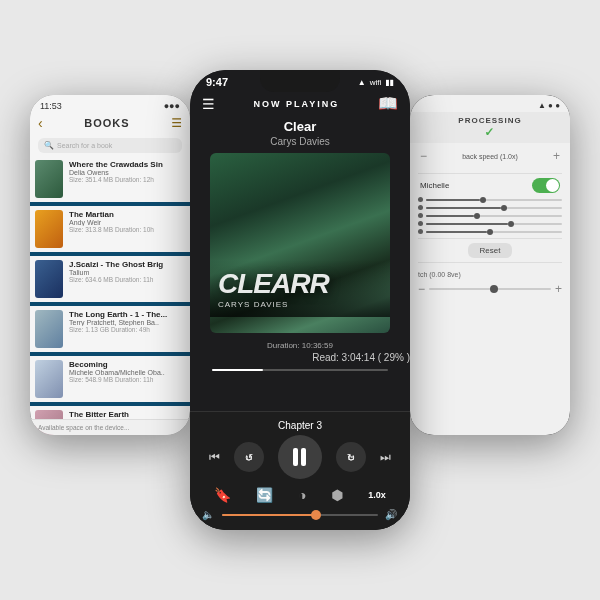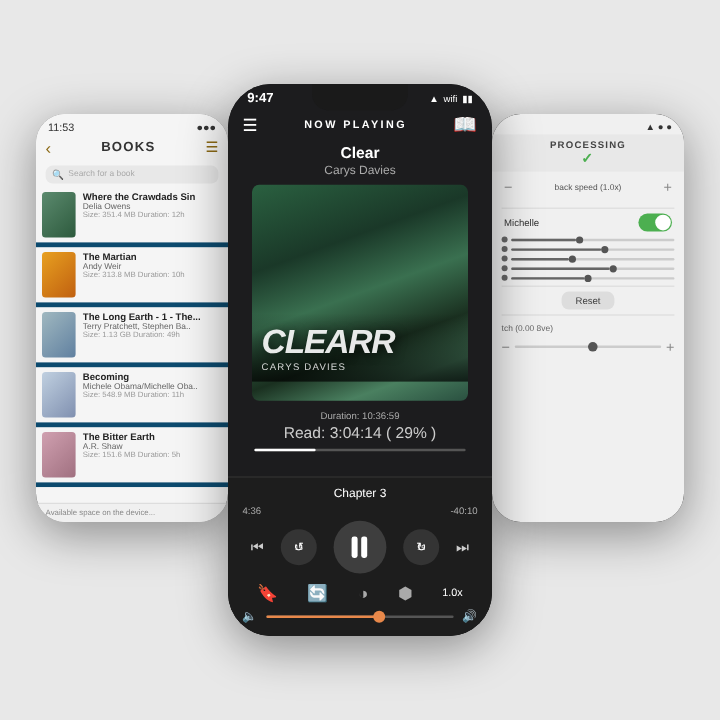--- a/index.html
+++ b/index.html
@@ -377,22 +377,22 @@
       letter-spacing: 1px;
     }
 
     .duration-info {
       text-align: center;
       font-size: 8px;
       color: #aaa;
       margin-bottom: 2px;
     }
     .read-info {
-      text-align: center;
-      font-size: 13px;
+      text-align: right;
+      font-size: 10px;
       color: #ccc;
       margin-bottom: 6px;
     }
 
     .progress-bar {
       width: 80%;
       margin: 0 auto 8px;
       height: 2px;
       background: #555;
       border-radius: 1px;
@@ -478,21 +478,21 @@
       border-radius: 2px;
     }
 
     .bottom-icons-row {
       display: flex;
       justify-content: space-around;
       align-items: center;
       margin-bottom: 6px;
     }
     .bottom-icon { color: #aaa; font-size: 14px; }
-    .bottom-icon-speed { color: #fff; font-size: 9px; font-weight: 400; }
+    .bottom-icon-speed { color: #fff; font-size: 9px; font-weight: 700; }
 
     .volume-row {
       display: flex;
       align-items: center;
       gap: 8px;
     }
     .volume-track {
       flex: 1;
       height: 2px;
       background: #555;
@@ -545,20 +545,28 @@
             <div class="book-author">Delia Owens</div>
             <div class="book-meta">Size: 351.4 MB  Duration: 12h</div>
           </div>
         </div>
         <div class="book-item">
           <div class="book-cover book-cover-2"></div>
           <div class="book-info">
             <div class="book-title">The Martian</div>
             <div class="book-author">Andy Weir</div>
             <div class="book-meta">Size: 313.8 MB  Duration: 10h</div>
+          </div>
+        </div>
+        <div class="book-item">
+          <div class="book-cover book-cover-3"></div>
+          <div class="book-info">
+            <div class="book-title">J.Scalzi - The Ghost Brig</div>
+            <div class="book-author">Talium</div>
+            <div class="book-meta">Size: 634.6 MB  Duration: 11h</div>
           </div>
         </div>
         <div class="book-item">
           <div class="book-cover book-cover-4"></div>
           <div class="book-info">
             <div class="book-title">The Long Earth - 1 - The...</div>
             <div class="book-author">Terry Pratchett, Stephen Ba..</div>
             <div class="book-meta">Size: 1.13 GB  Duration: 49h</div>
           </div>
         </div>
@@ -686,24 +694,20 @@
         </div>
       </div>
       <div class="duration-info">Duration: 10:36:59</div>
       <div class="read-info">Read: 3:04:14 ( 29% )</div>
       <div class="progress-bar">
         <div class="progress-fill"></div>
       </div>
 
       <div class="player-bottom">
         <div class="chapter-label">Chapter 3</div>
-        <div class="time-row">
-          <span>4:36</span>
-          <span>-40:10</span>
-        </div>
         <div class="controls-row">
           <span class="ctrl-btn ctrl-btn-small">⏮</span>
           <div class="ctrl-btn-rewind">
             ↺<span class="num" style="margin-top:2px;font-size:6px">15</span>
           </div>
           <div class="ctrl-btn-play">
             <div class="play-pause">
               <div class="play-bar"></div>
               <div class="play-bar"></div>
             </div>

